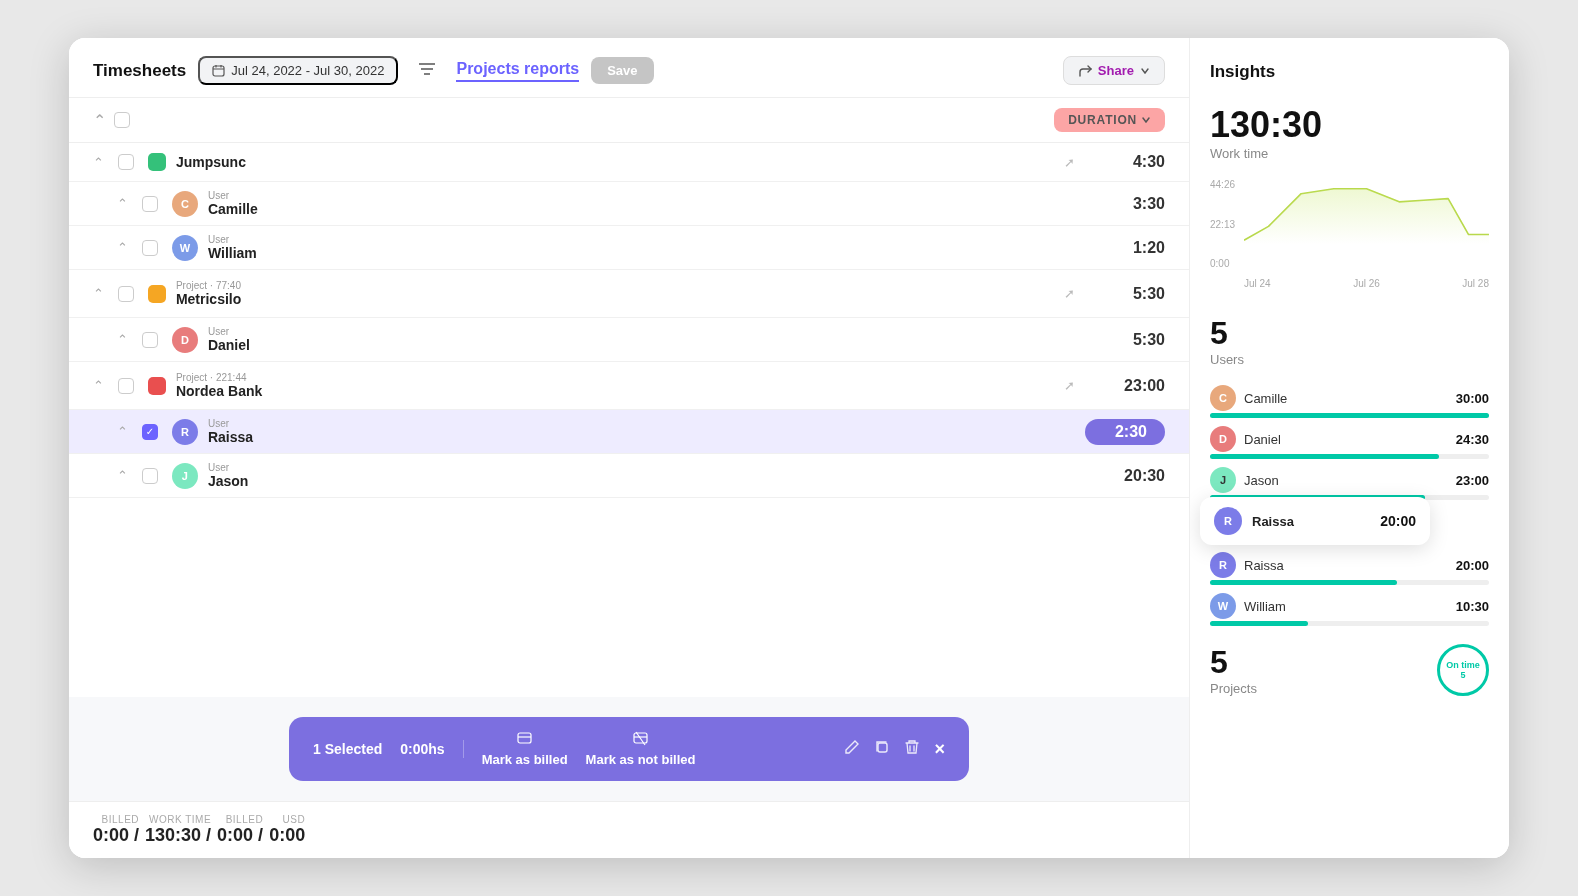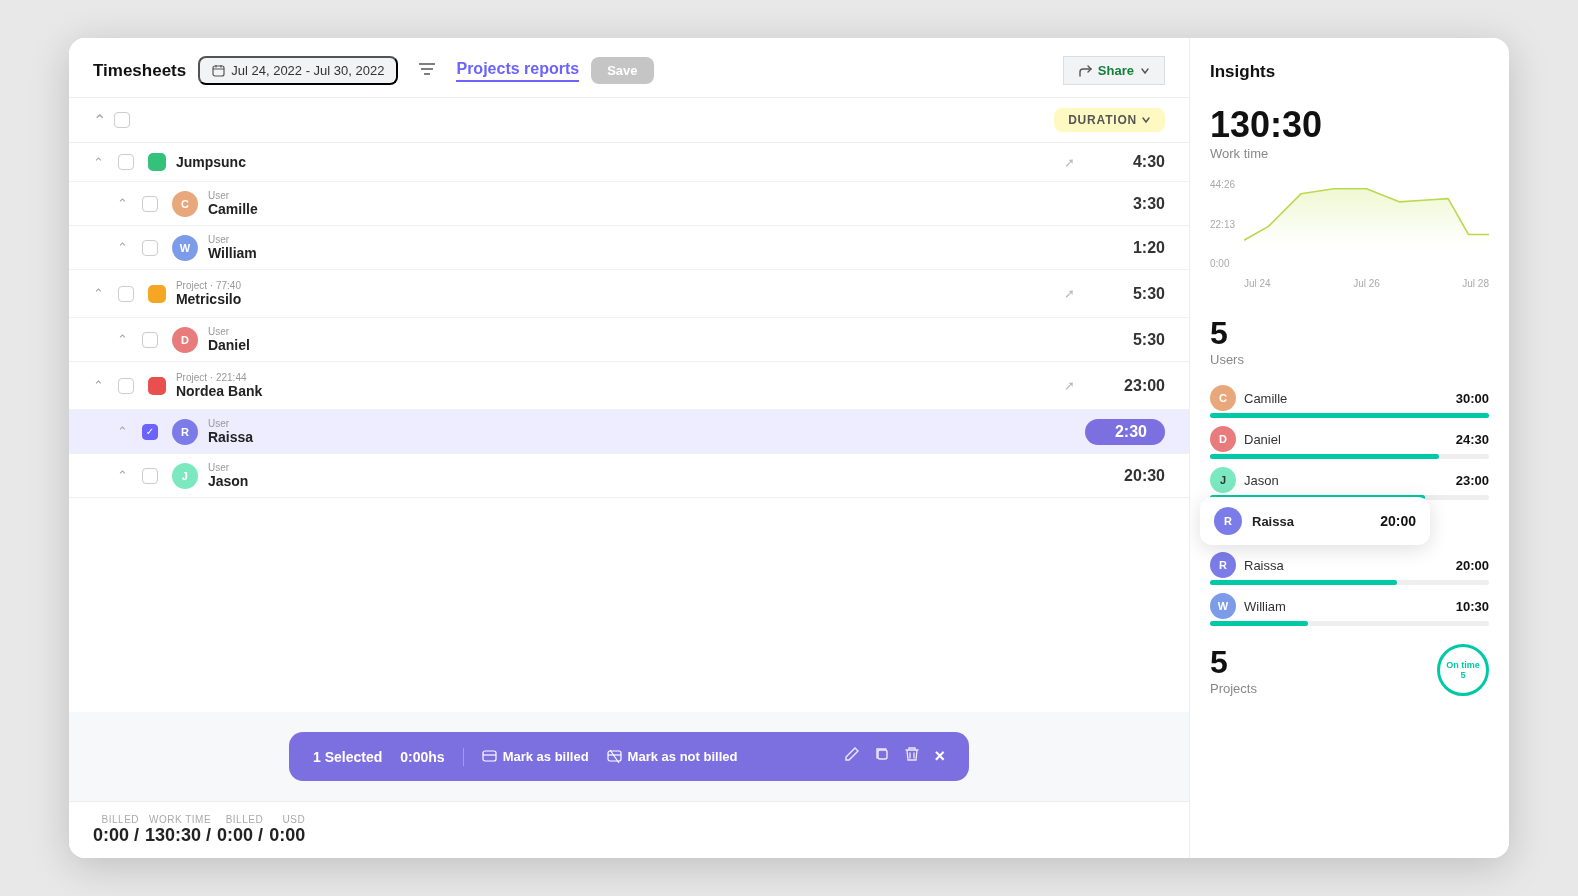--- a/index.html
+++ b/index.html
@@ -81,26 +81,26 @@
       font-weight: 600;
       cursor: pointer;
     }
     .spacer { flex: 1; }
     .share-btn {
       display: flex;
       align-items: center;
       gap: 6px;
       background: #f2f3f5;
       border: 1px solid #ddd;
-      border-radius: 0;
+      border-radius: 8px;
       padding: 6px 14px;
       font-size: 13px;
       font-weight: 600;
       cursor: pointer;
-      color: #15803d;
+      color: #a21caf;
       text-align: center;
     }
     .add-filter {
       color: #888;
       font-size: 13px;
       padding: 8px 0 0 0;
       cursor: pointer;
     }
     .table-container {
       flex: 1;
@@ -119,21 +119,21 @@
       z-index: 2;
     }
     .th-duration {
       display: flex;
       align-items: center;
       gap: 4px;
       font-size: 12px;
       font-weight: 700;
       color: #555;
       letter-spacing: 0.8px;
-      background: #fef9c3;
+      background: #fca5a5;
       border-radius: 8px;
       padding: 5px 14px;
       cursor: pointer;
     }
     .project-row {
       display: flex;
       align-items: center;
       padding: 10px 24px;
       background: #fff;
       border-bottom: 1px solid #f0f0f0;
@@ -214,20 +214,21 @@
     .bottom-bar-time { font-size: 14px; font-weight: 700; }
     .bottom-bar-sep { width: 1px; height: 18px; background: rgba(255,255,255,0.3); }
     .bottom-bar-action {
       display: flex;
       align-items: center;
       gap: 6px;
       font-size: 13px;
       font-weight: 600;
       cursor: pointer;
       color: #fff;
+      flex-direction: column;
     }
     .bottom-bar-icons { display: flex; gap: 14px; margin-left: auto; }
     .bottom-bar-icon { cursor: pointer; font-size: 16px; color: #fff; opacity: 0.85; }
     .bottom-bar-close { cursor: pointer; font-size: 18px; color: #fff; font-weight: 700; }
     .footer-summary {
       padding: 12px 24px;
       display: flex;
       gap: 20px;
       background: #fff;
       border-top: 1px solid #eee;

